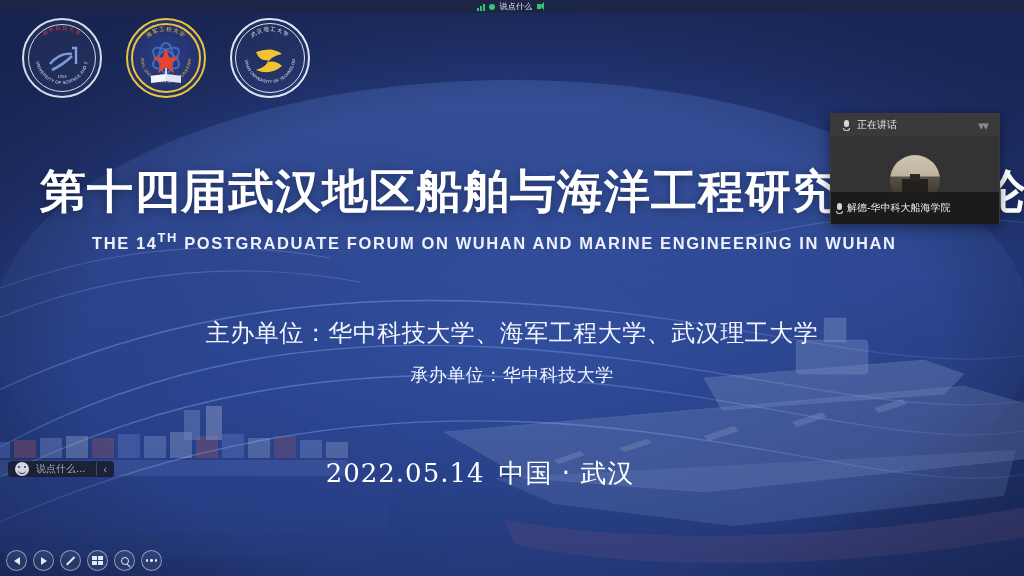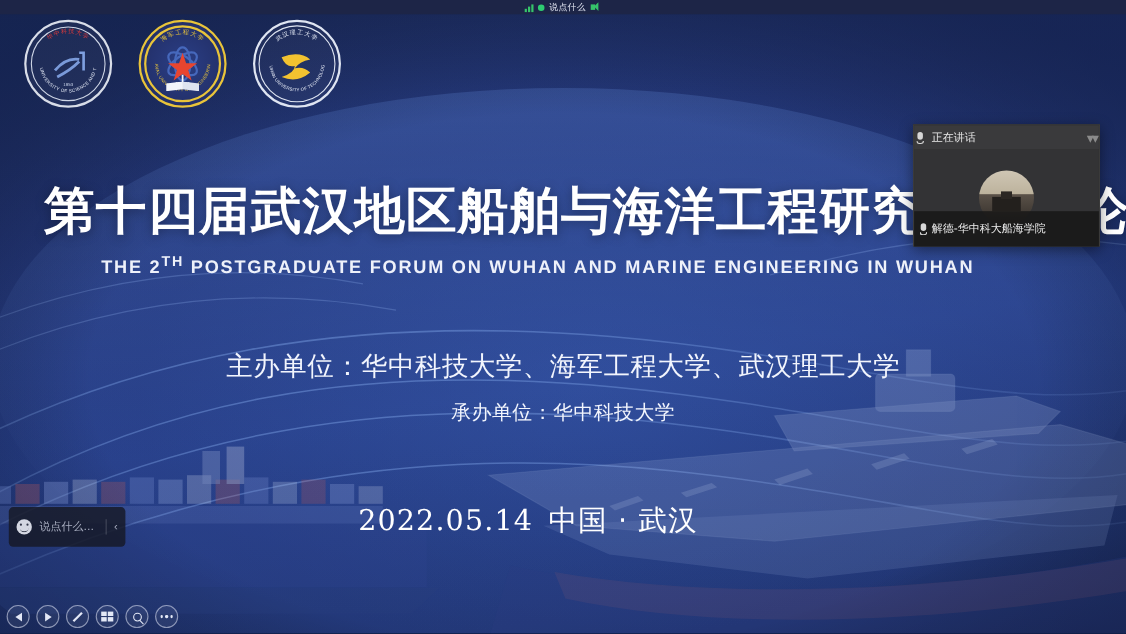--- a/index.html
+++ b/index.html
@@ -72,40 +72,40 @@
           font-family:"DejaVu Sans","Liberation Sans",sans-serif; }
   .datetime { position:absolute; top:456px; left:0; width:960px; text-align:center; z-index:15;
           font-size:26px; color:#ffffff; letter-spacing:1px;
           font-family:"DejaVu Serif","Liberation Serif",serif; }
   .datetime .loc { font-family:"DejaVu Sans","Liberation Sans",sans-serif; margin-left:14px; }
 
   
   .vpanel { position:absolute; left:830px; top:113px; width:170px; height:111px;
             background:#2b2b2b; border:1px solid #3a3a3a; z-index:50;
             box-shadow:0 3px 12px rgba(0,0,0,.45); }
-  .vhead { height:22px; background:#3a3a3c; display:flex; align-items:center; padding:0 2px; gap:7px; }
+  .vhead { height:22px; background:#3a3a3c; display:flex; align-items:center; padding:0 12px; gap:7px; }
   .mic-ic { width:7px; height:11px; position:relative; flex:none; }
   .mic-ic .cap { position:absolute; left:1px; top:0; width:5px; height:7px; border-radius:2.5px; background:#d7d7d7; }
   .mic-ic .base { position:absolute; left:0; bottom:0; width:7px; height:3px;
                   border-left:1px solid #d7d7d7; border-right:1px solid #d7d7d7; border-bottom:1px solid #d7d7d7;
                   border-radius:0 0 3px 3px; }
   .vhead .lbl { color:#e8e8e8; font-size:10px; font-family:"DejaVu Sans","Liberation Sans",sans-serif; }
   .vhead .chev { margin-left:auto; color:#8b8b8b; font-size:13px; letter-spacing:-2px; }
   .vbody { position:relative; height:88px; background:#333335; display:flex; align-items:center; justify-content:center; }
   .avatar { width:50px; height:50px; border-radius:50%; overflow:hidden; position:relative;
             background:linear-gradient(#cfc6b4 0%, #bdb39d 42%, #5a5148 44%, #2e2a26 100%); }
   .avatar .bld { position:absolute; left:12px; top:24px; width:26px; height:13px; background:#23201d; }
   .avatar .bld2 { position:absolute; left:20px; top:19px; width:10px; height:7px; background:#2b2723; }
   .vname { position:absolute; left:0; bottom:0; width:100%; height:32px; background:rgba(20,20,20,.78);
            display:flex; align-items:center; gap:4px; padding:0 5px; }
   .vname .t { color:#ededed; font-size:10px; white-space:nowrap;
               font-family:"DejaVu Sans","Liberation Sans",sans-serif; }
 
   
-  .chatbar { position:absolute; left:8px; top:461px; height:36px; z-index:45;
+  .chatbar { position:absolute; left:8px; top:461px; height:16px; z-index:45;
              background:rgba(22,24,36,.82); border-radius:4px; display:flex; align-items:center; }
   .chatbar .emo { width:14px; height:14px; border-radius:50%; background:#d4d7e2; margin:0 7px; position:relative; }
   .chatbar .emo:before { content:""; position:absolute; left:3px; top:4px; width:2px; height:2px; border-radius:50%; background:#33384a;
                          box-shadow:6px 0 0 #33384a; }
   .chatbar .emo:after { content:""; position:absolute; left:3px; top:8px; width:8px; height:3px;
                         border-bottom:1.5px solid #33384a; border-radius:0 0 5px 5px; }
   .chatbar .ph { color:#a9aec0; font-size:10px; padding-right:10px;
                  font-family:"DejaVu Sans","Liberation Sans",sans-serif; }
   .chatbar .sep { width:1px; height:14px; background:rgba(255,255,255,.18); }
   .chatbar .cl { color:#a9aec0; font-size:10px; padding:0 7px; }
@@ -286,21 +286,21 @@
           <path d="M26 34 q16 -6 26 2 q-10 2 -14 8 q8 -2 14 4 q-12 10 -26 4 q12 -4 12 -10 q-8 2 -12 -8 z"></path>
         </g>
       </svg>
     </div>
 
   </div>
 
   <div class="title-cn">第十四届武汉地区船舶与海洋工程研究生学术论坛</div>
 
   <div class="title-en">
-    <span>THE 2</span><sup>TH</sup><span> POSTGRADUATE FORUM ON WUHAN AND MARINE ENGINEERING IN  WUHAN</span>
+    <span>THE 14</span><sup>TH</sup><span> POSTGRADUATE FORUM ON WUHAN AND MARINE ENGINEERING IN  WUHAN</span>
   </div>
 
   <div class="org1">主办单位：华中科技大学、海军工程大学、武汉理工大学</div>
   <div class="org2">承办单位：华中科技大学</div>
 
   <div class="datetime">
     <span>2022.05.14</span><span class="loc">中国 · 武汉</span>
   </div>
 
   <div class="vpanel">

